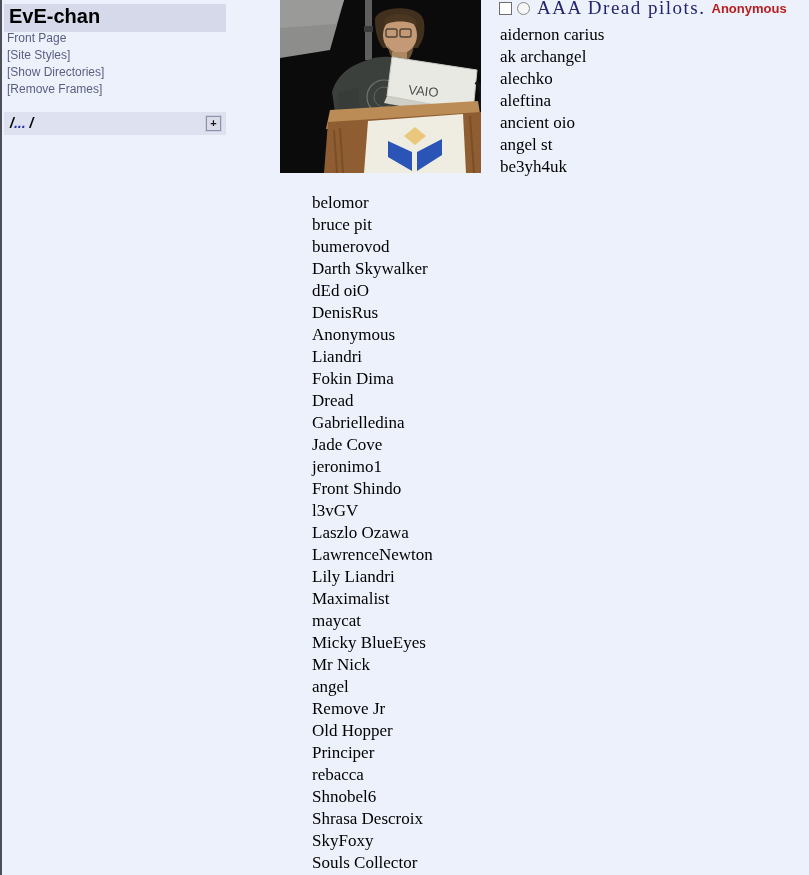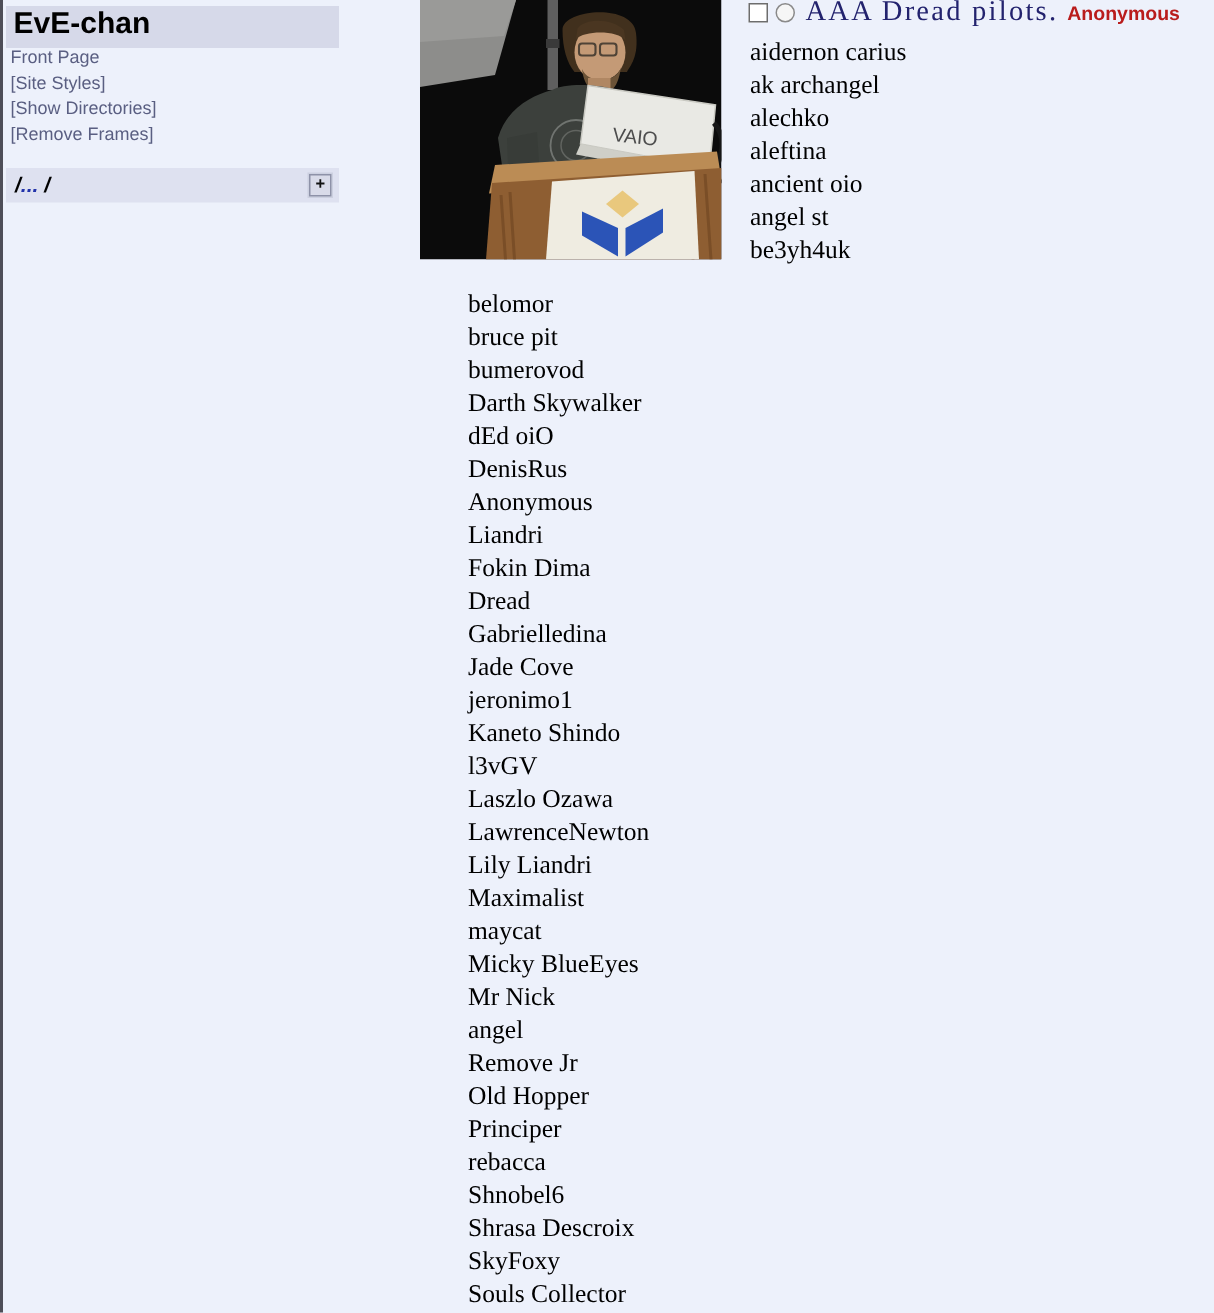--- a/index.html
+++ b/index.html
@@ -169,21 +169,21 @@
     <div class="reply-name">Darth Skywalker</div>
     <div class="reply-name">dEd oiO</div>
     <div class="reply-name">DenisRus</div>
     <div class="reply-name">Anonymous</div>
     <div class="reply-name">Liandri</div>
     <div class="reply-name">Fokin Dima</div>
     <div class="reply-name">Dread</div>
     <div class="reply-name">Gabrielledina</div>
     <div class="reply-name">Jade Cove</div>
     <div class="reply-name">jeronimo1</div>
-    <div class="reply-name">Kaneto Shindo</div>
+    <div class="reply-name">Front Shindo</div>
     <div class="reply-name">l3vGV</div>
     <div class="reply-name">Laszlo Ozawa</div>
     <div class="reply-name">LawrenceNewton</div>
     <div class="reply-name">Lily Liandri</div>
     <div class="reply-name">Maximalist</div>
     <div class="reply-name">maycat</div>
     <div class="reply-name">Micky BlueEyes</div>
     <div class="reply-name">Mr Nick</div>
     <div class="reply-name">angel</div>
     <div class="reply-name">Remove Jr</div>

